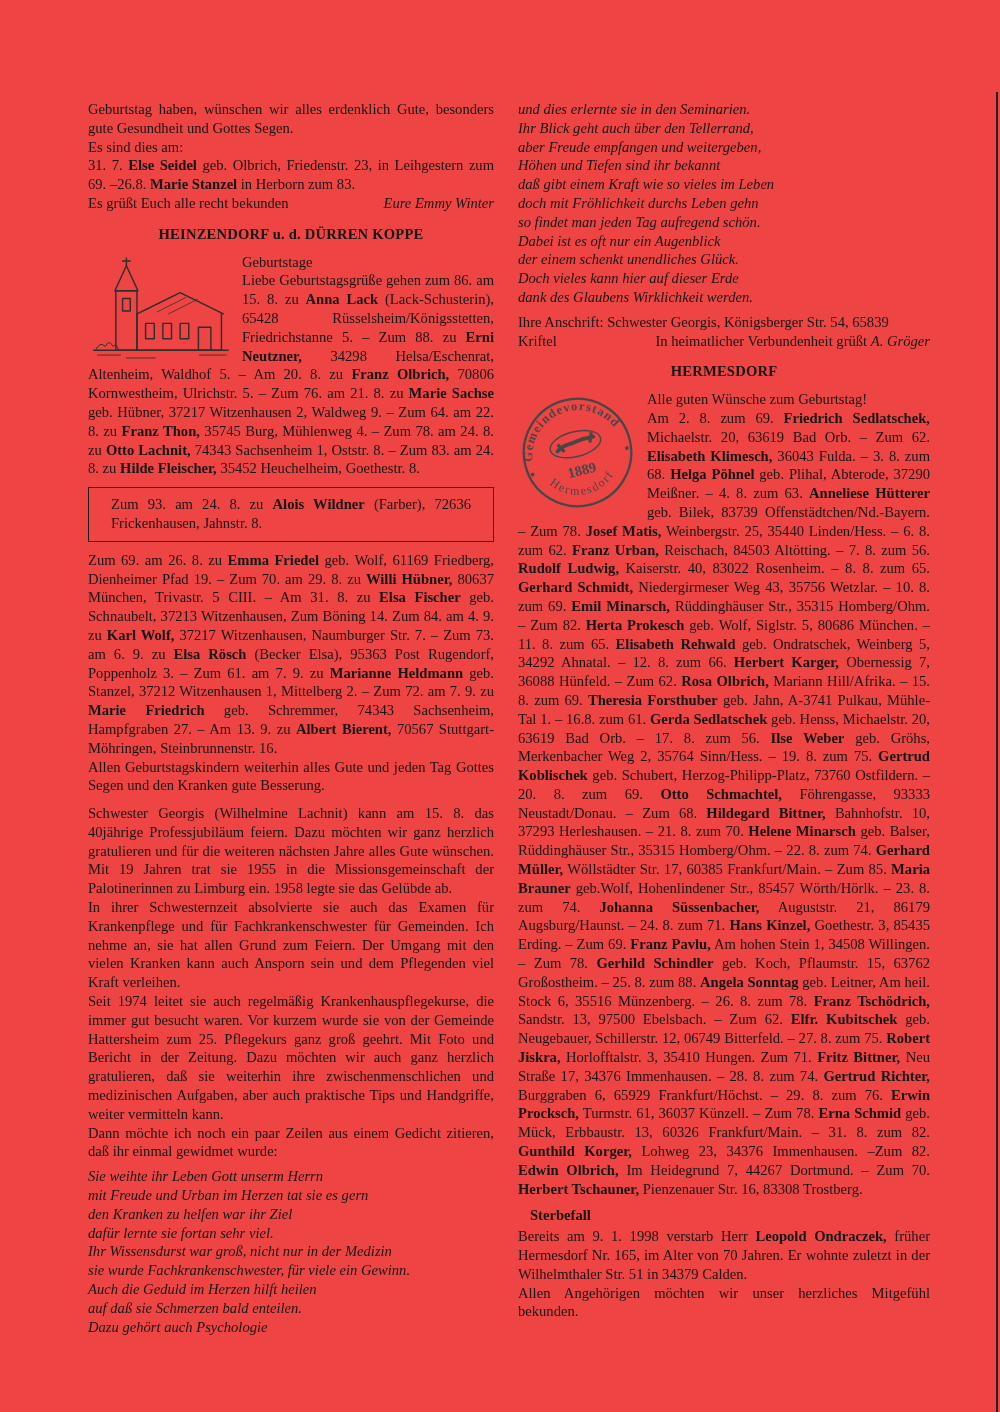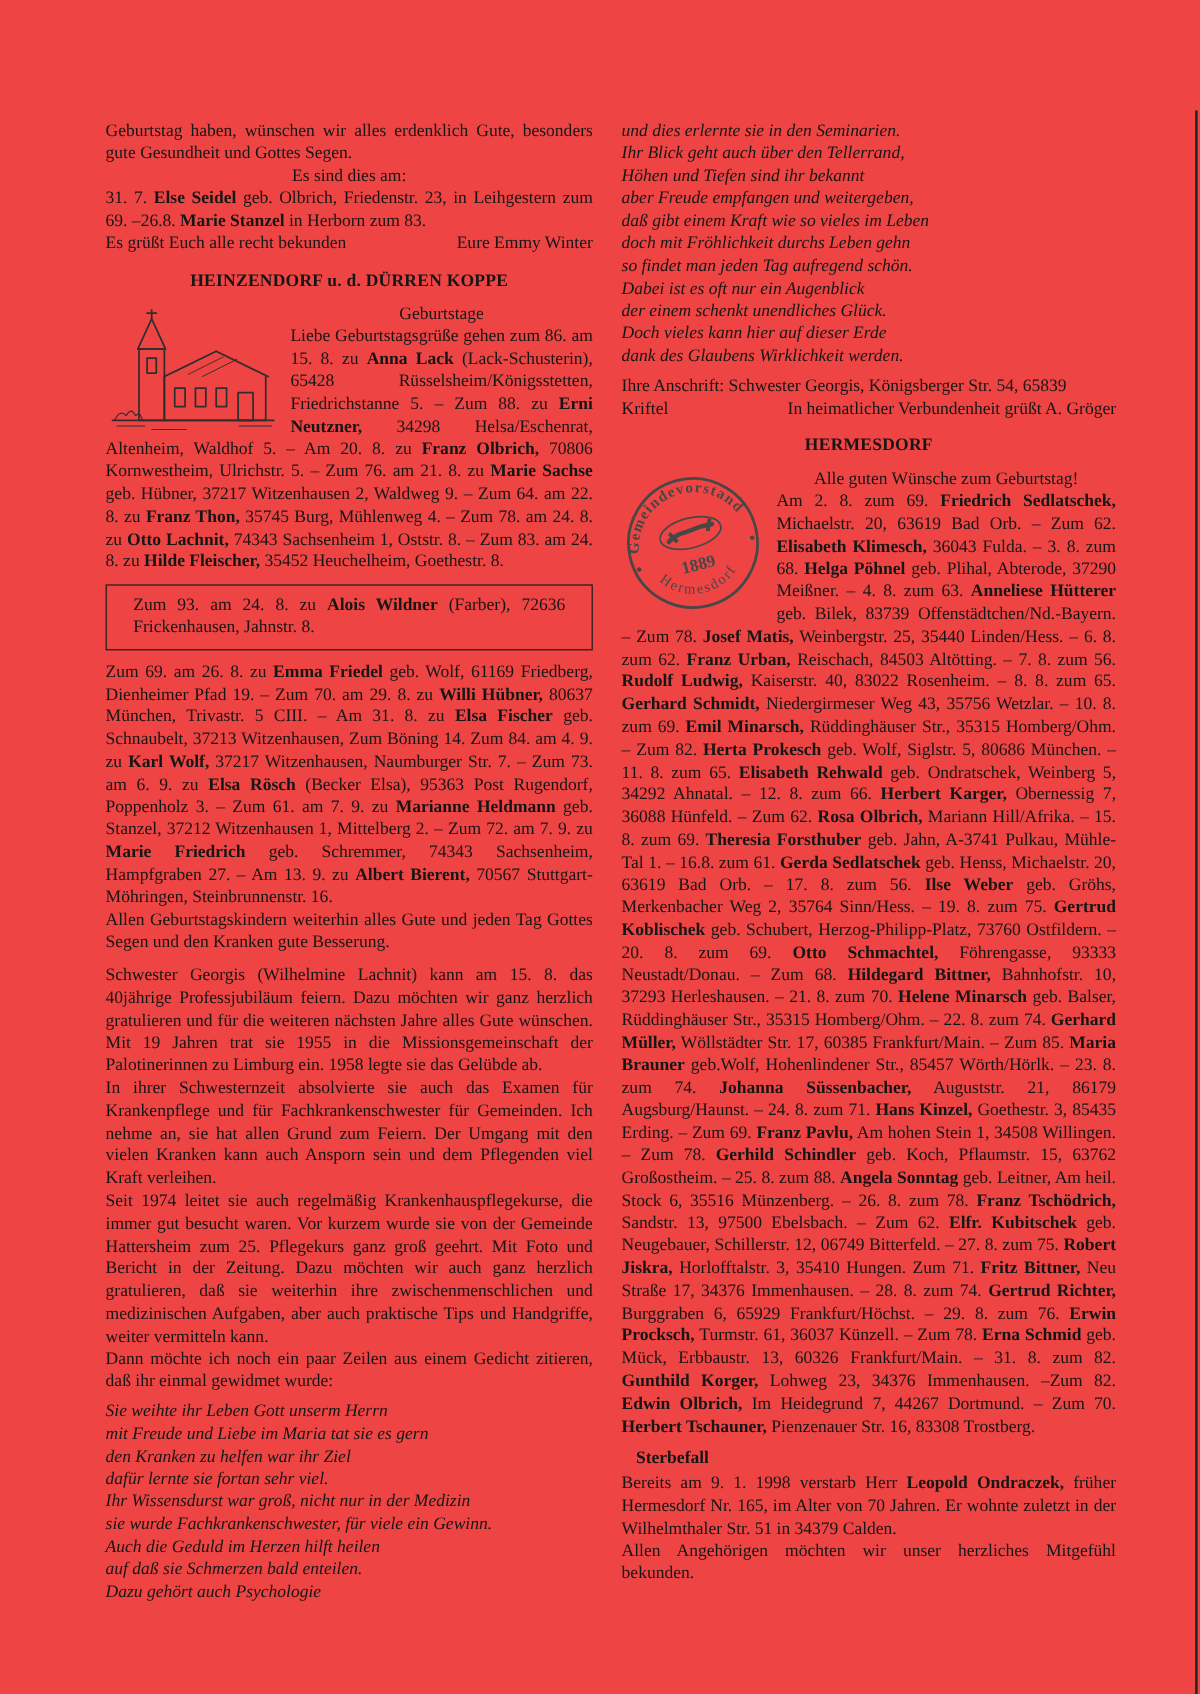--- a/index.html
+++ b/index.html
@@ -24,23 +24,23 @@
   .col {
     font-size: 14.6px;
     line-height: 18.8px;
     text-align: justify;
     hyphens: auto;
   }
   .col-left  { width: 406px; }
   .col-right { width: 412px; }
 
   .jpara { margin: 0; text-align: justify; }
-  .line  { text-align: center; }
+  .line  { text-align: left; }
   .b { font-weight: bold; }
-  .i { }
+  .i { font-style: italic; }
 
   .signature-line { display: flex; justify-content: space-between; }
 
   .gap-top { margin-top: 9px; }
   .gap-top-sm { margin-top: 6px; }
 
   .section-heading {
     text-align: center;
     font-weight: bold;
     margin: 12px 0 9px;
@@ -127,38 +127,38 @@
       <p class="jpara"><span>Zum 69. am 26. 8. zu </span><span class="b">Emma Friedel</span><span> geb. Wolf, 61169 Friedberg, Dienheimer Pfad 19. – Zum 70. am 29. 8. zu </span><span class="b">Willi Hübner,</span><span> 80637 München, Trivastr. 5 CIII. – Am 31. 8. zu </span><span class="b">Elsa Fischer</span><span> geb. Schnaubelt, 37213 Witzenhausen, Zum Böning 14. Zum 84. am 4. 9. zu </span><span class="b">Karl Wolf,</span><span> 37217 Witzenhausen, Naumburger Str. 7. – Zum 73. am 6. 9. zu </span><span class="b">Elsa Rösch</span><span> (Becker Elsa), 95363 Post Rugendorf, Poppenholz 3. – Zum 61. am 7. 9. zu </span><span class="b">Marianne Heldmann</span><span> geb. Stanzel, 37212 Witzenhausen 1, Mittelberg 2. – Zum 72. am 7. 9. zu </span><span class="b">Marie Friedrich</span><span> geb. Schremmer, 74343 Sachsenheim, Hampfgraben 27. – Am 13. 9. zu </span><span class="b">Albert Bierent,</span><span> 70567 Stuttgart-Möhringen, Steinbrunnenstr. 16.</span></p>
       <p class="jpara">Allen Geburtstagskindern weiterhin alles Gute und jeden Tag Gottes Segen und den Kranken gute Besserung.</p>
 
       <p class="jpara gap-top">Schwester Georgis (Wilhelmine Lachnit) kann am 15. 8. das 40jährige Professjubiläum feiern. Dazu möchten wir ganz herzlich gratulieren und für die weiteren nächsten Jahre alles Gute wünschen. Mit 19 Jahren trat sie 1955 in die Missionsgemeinschaft der Palotinerinnen zu Limburg ein. 1958 legte sie das Gelübde ab.</p>
       <p class="jpara">In ihrer Schwesternzeit absolvierte sie auch das Examen für Krankenpflege und für Fachkrankenschwester für Gemeinden. Ich nehme an, sie hat allen Grund zum Feiern. Der Umgang mit den vielen Kranken kann auch Ansporn sein und dem Pflegenden viel Kraft verleihen.</p>
       <p class="jpara">Seit 1974 leitet sie auch regelmäßig Krankenhauspflegekurse, die immer gut besucht waren. Vor kurzem wurde sie von der Gemeinde Hattersheim zum 25. Pflegekurs ganz groß geehrt. Mit Foto und Bericht in der Zeitung. Dazu möchten wir auch ganz herzlich gratulieren, daß sie weiterhin ihre zwischenmenschlichen und medizinischen Aufgaben, aber auch praktische Tips und Handgriffe, weiter vermitteln kann.</p>
       <p class="jpara">Dann möchte ich noch ein paar Zeilen aus einem Gedicht zitieren, daß ihr einmal gewidmet wurde:</p>
 
       <div class="poem">
           <div>Sie weihte ihr Leben Gott unserm Herrn</div>
-          <div>mit Freude und Liebe im Maria tat sie es gern</div>
+          <div>mit Freude und Urban im Herzen tat sie es gern</div>
           <div>den Kranken zu helfen war ihr Ziel</div>
           <div>dafür lernte sie fortan sehr viel.</div>
           <div>Ihr Wissensdurst war groß, nicht nur in der Medizin</div>
           <div>sie wurde Fachkrankenschwester, für viele ein Gewinn.</div>
           <div>Auch die Geduld im Herzen hilft heilen</div>
           <div>auf daß sie Schmerzen bald enteilen.</div>
           <div>Dazu gehört auch Psychologie</div>
         </div>
     </div>
 
     <div class="col col-right">
 
       <div class="poem poem-first">
           <div>und dies erlernte sie in den Seminarien.</div>
           <div>Ihr Blick geht auch über den Tellerrand,</div>
+          <div>aber Freude empfangen und weitergeben,</div>
           <div>Höhen und Tiefen sind ihr bekannt</div>
-          <div>aber Freude empfangen und weitergeben,</div>
           <div>daß gibt einem Kraft wie so vieles im Leben</div>
           <div>doch mit Fröhlichkeit durchs Leben gehn</div>
           <div>so findet man jeden Tag aufregend schön.</div>
           <div>Dabei ist es oft nur ein Augenblick</div>
           <div>der einem schenkt unendliches Glück.</div>
           <div>Doch vieles kann hier auf dieser Erde</div>
           <div>dank des Glaubens Wirklichkeit werden.</div>
         </div>
 
       <p class="jpara gap-top-sm">Ihre Anschrift: Schwester Georgis, Königsberger Str. 54, 65839</p>

